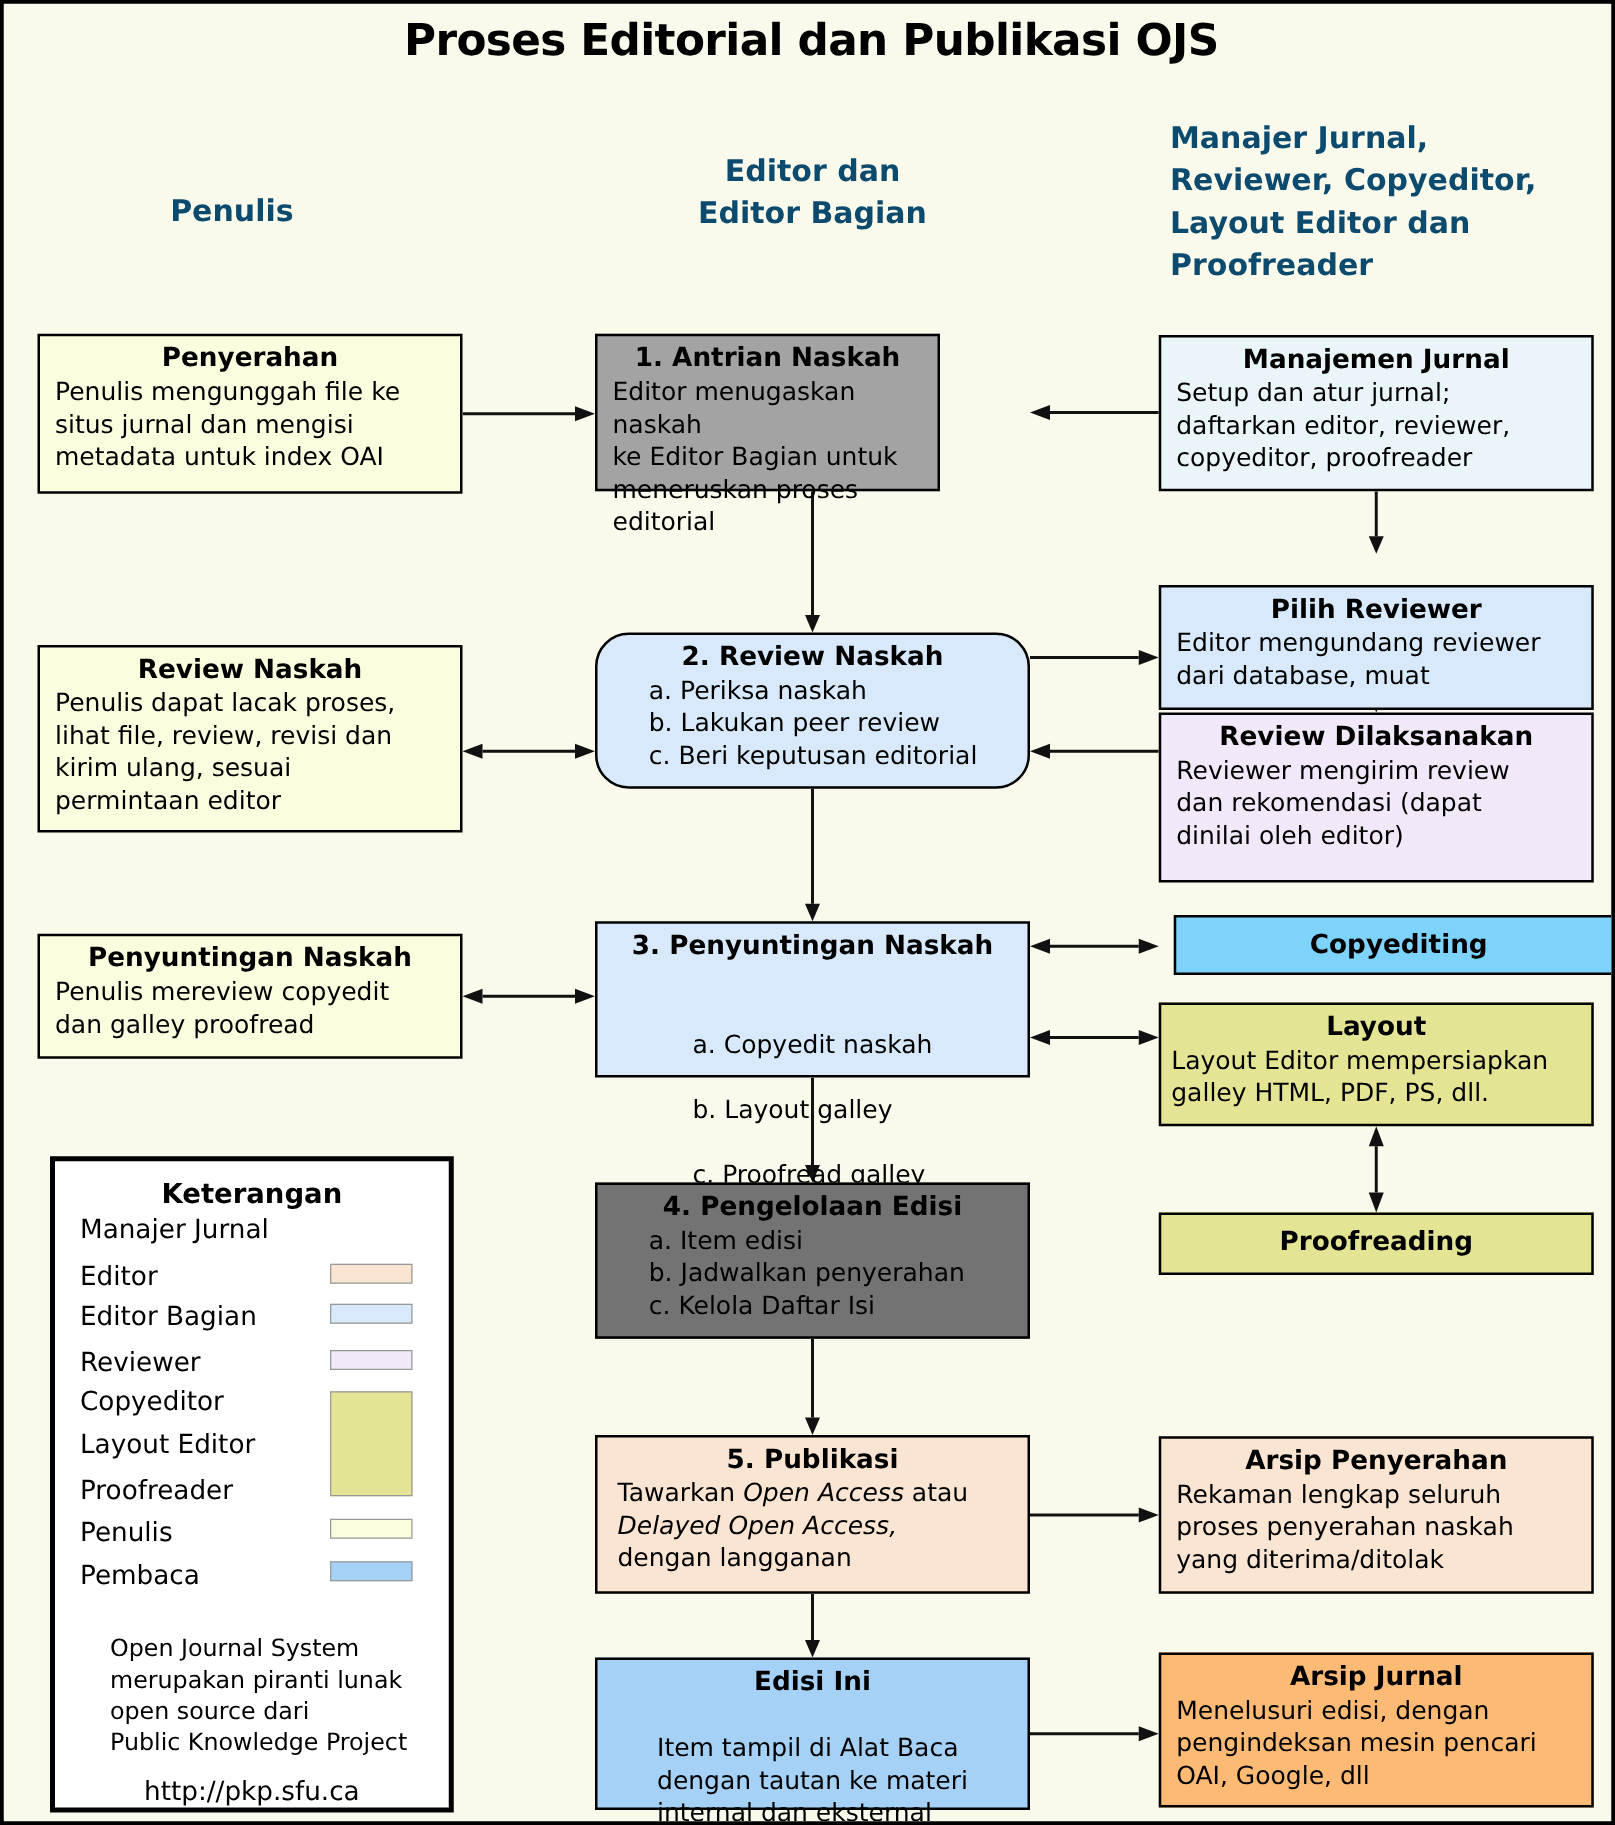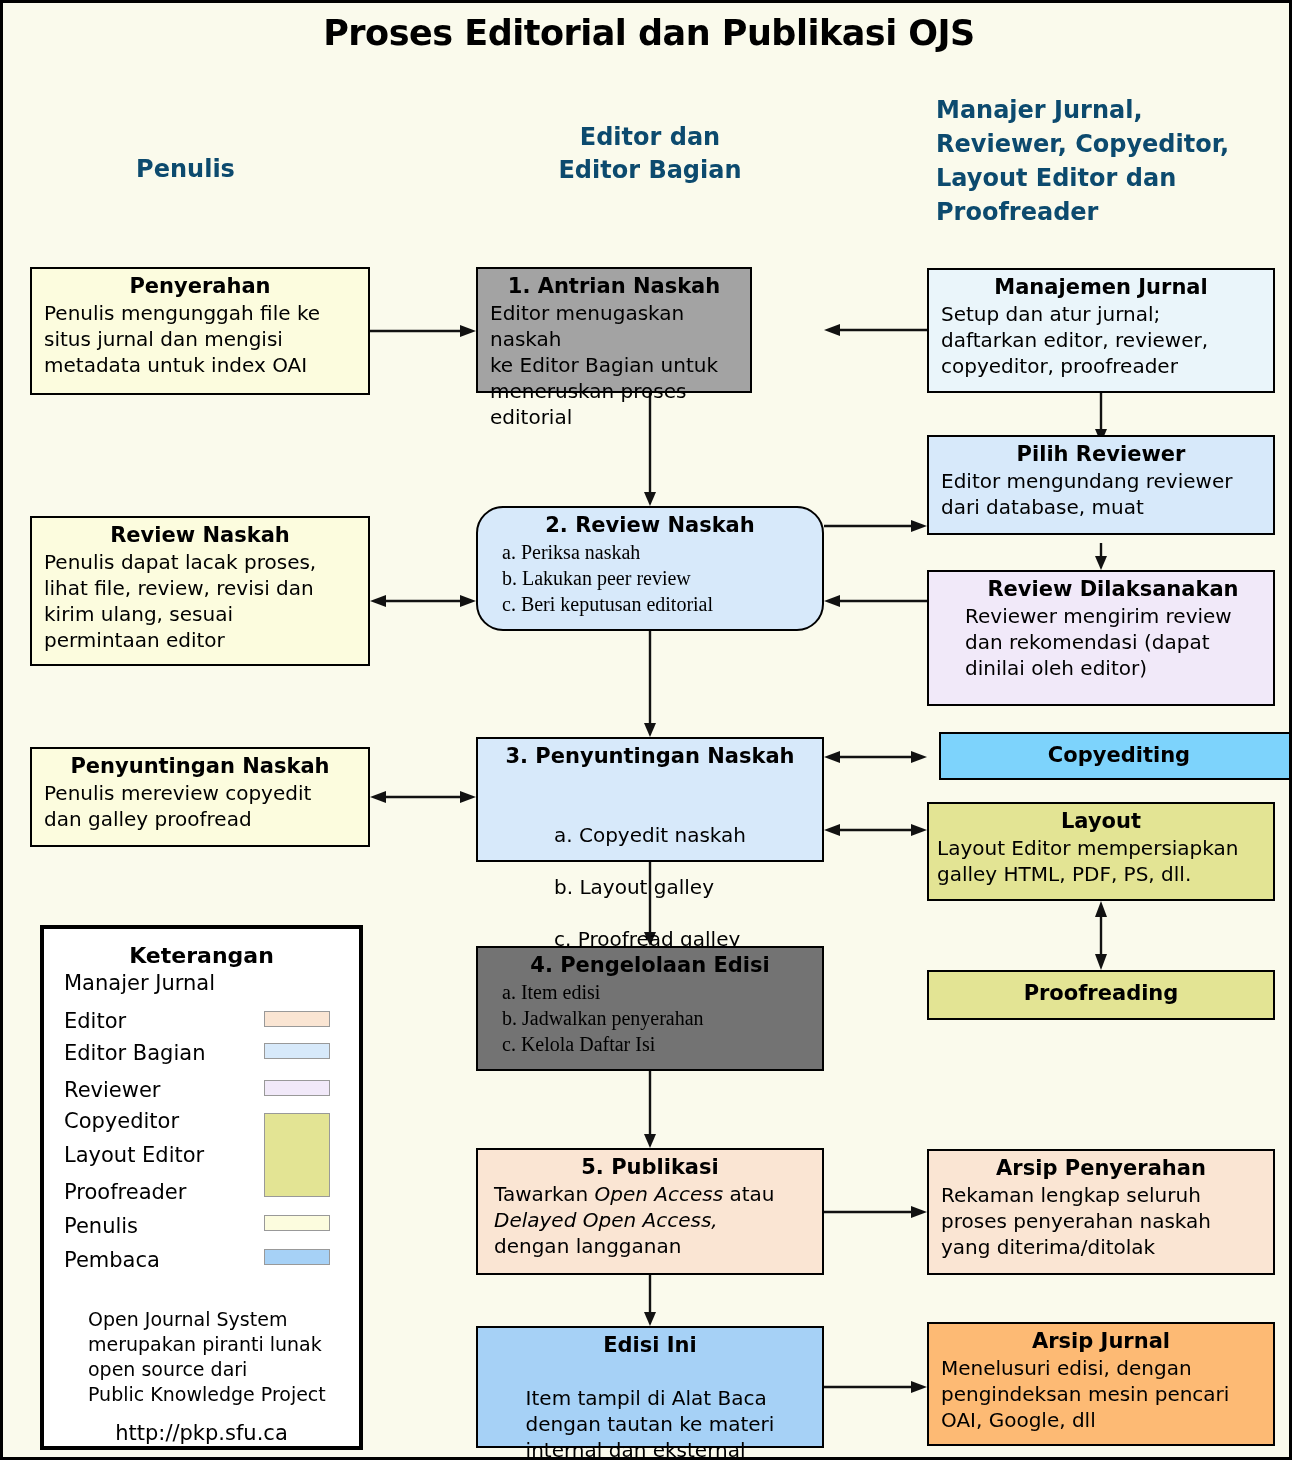--- a/index.html
+++ b/index.html
@@ -7,21 +7,21 @@
   #page{position:relative;width:1292px;height:1460px;background:#FAFAEC;
         border:3px solid #000;box-sizing:border-box;overflow:hidden;}
   #title{position:absolute;left:0;top:10px;width:1292px;text-align:center;
          font-size:35px;font-weight:bold;letter-spacing:-0.5px;color:#000;}
   .colhead{position:absolute;font-size:24px;font-weight:bold;color:#0c4a6e;
            white-space:pre-line;line-height:33px;}
   .box{position:absolute;border:2px solid #000;box-sizing:border-box;color:#000;}
   .bt{font-size:21px;font-weight:bold;text-align:center;line-height:27px;margin-top:4px;}
   .bt-only{margin-top:8px;}
   .bb{font-size:20px;line-height:26px;padding:0 12px;white-space:pre-line;}
-  .bb.indent{padding-left:24px;white-space:normal;font-family:Liberation Serif, serif;}
+  .bb.indent{padding-left:41px;white-space:normal;}
   .cwrap{text-align:center;}
   .cwrap .inner{display:inline-block;text-align:left;white-space:pre-line;}
   .it{font-style:italic;}
   #arrows{position:absolute;left:0;top:0;pointer-events:none;}
   #arrows line{stroke:#111;stroke-width:2.4;}
   #arrows polygon{fill:#111;}
   #legend{position:absolute;left:37px;top:922px;width:323px;height:525px;
           background:#fff;border:4px solid #000;box-sizing:border-box;}
   #legend .ltitle{position:absolute;left:0;top:14px;width:100%;text-align:center;
           font-size:22px;font-weight:bold;}
@@ -141,26 +141,26 @@
 ke Editor Bagian untuk
 meneruskan proses editorial</div>
   </div>
   <div class="box" style="left: 924px; top: 265px; width: 348px; height: 125px; background-color: rgb(234, 245, 250);">
     <div class="bt">Manajemen Jurnal</div>
     <div class="bb">Setup dan atur jurnal;
 daftarkan editor, reviewer,
 copyeditor, proofreader</div>
   </div>
 
-  <div class="box" style="left: 924px; top: 432px; width: 348px; height: 100px; background-color: rgb(215, 233, 250);">
+  <div class="box" style="left: 924px; top: 465px; width: 348px; height: 100px; background-color: rgb(215, 233, 250);">
     <div class="bt">Pilih Reviewer</div>
     <div class="bb">Editor mengundang reviewer
 dari database, muat</div>
   </div>
-  <div class="box" style="left: 924px; top: 567px; width: 348px; height: 136px; background-color: rgb(241, 233, 249); padding-left: 24px;">
+  <div class="box" style="left: 924px; top: 567px; width: 348px; height: 136px; background-color: rgb(241, 233, 249);">
     <div class="bt">Review Dilaksanakan</div>
     <div class="bb">Reviewer mengirim review
 dan rekomendasi (dapat
 dinilai oleh editor)</div>
   </div>
 
   <div class="box" style="left: 27px; top: 513px; width: 340px; height: 150px; background-color: rgb(252, 252, 222);">
     <div class="bt">Review Naskah</div>
     <div class="bb">Penulis dapat lacak proses,
 lihat file, review, revisi dan

